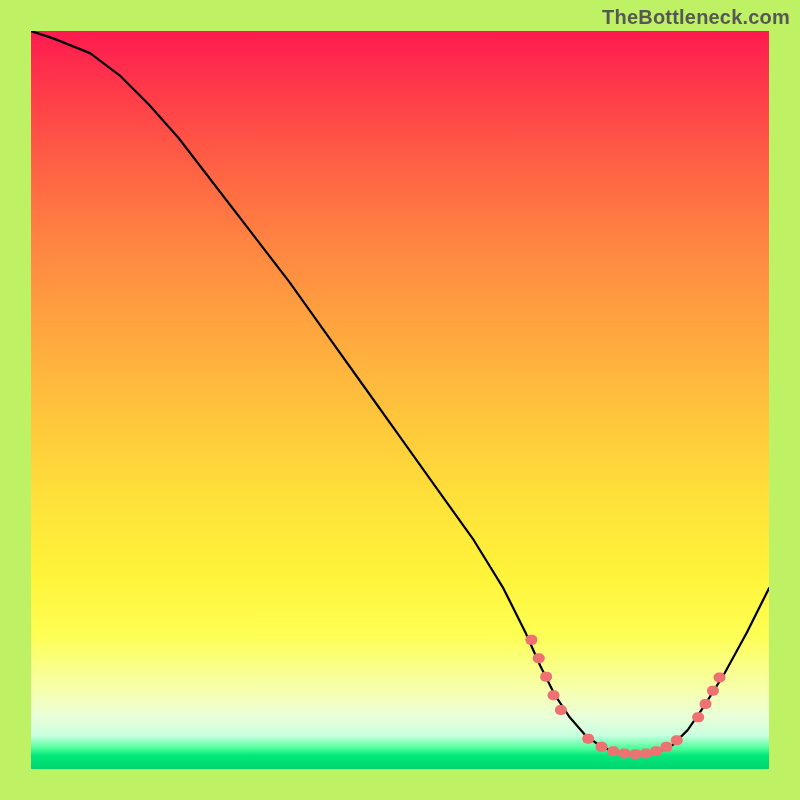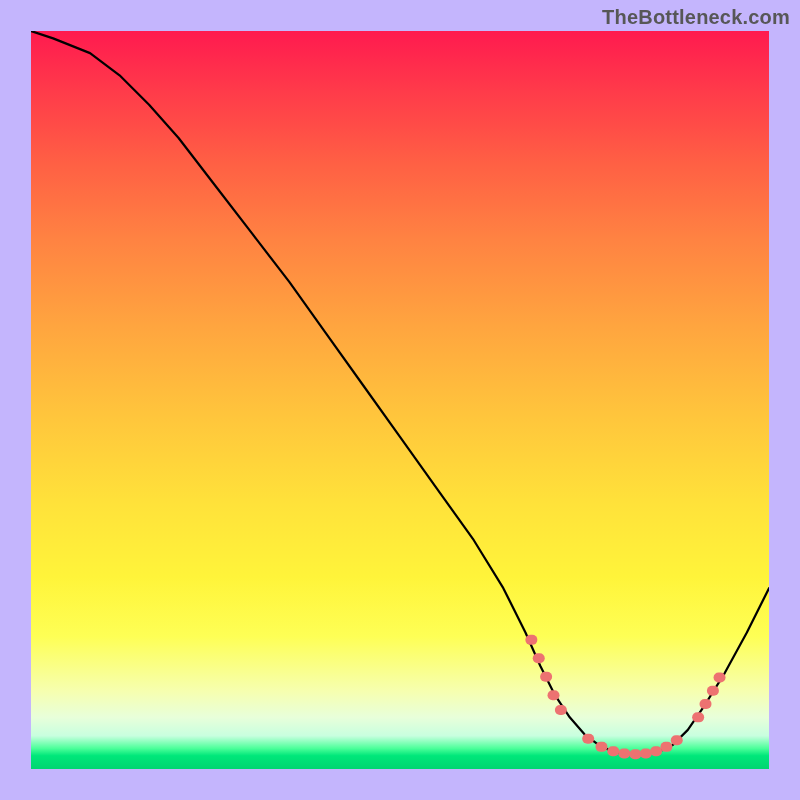--- a/index.html
+++ b/index.html
@@ -1,21 +1,21 @@
 <!DOCTYPE html>
 <html><head>
 <meta charset="utf-8">
 <style>
   * { margin: 0; padding: 0; box-sizing: border-box; }
   html, body { width: 800px; height: 800px; background: #000; overflow: hidden; }
   .frame {
     position: absolute;
     left: 0; top: 0;
     width: 800px; height: 800px;
-    background: #c4b5fd;
+    background: #bef264;
   }
   .plot {
     position: absolute;
     left: 31px;
     top: 31px;
     width: 738px;
     height: 738px;
     overflow: hidden;
   }
   .gradient-bg {

